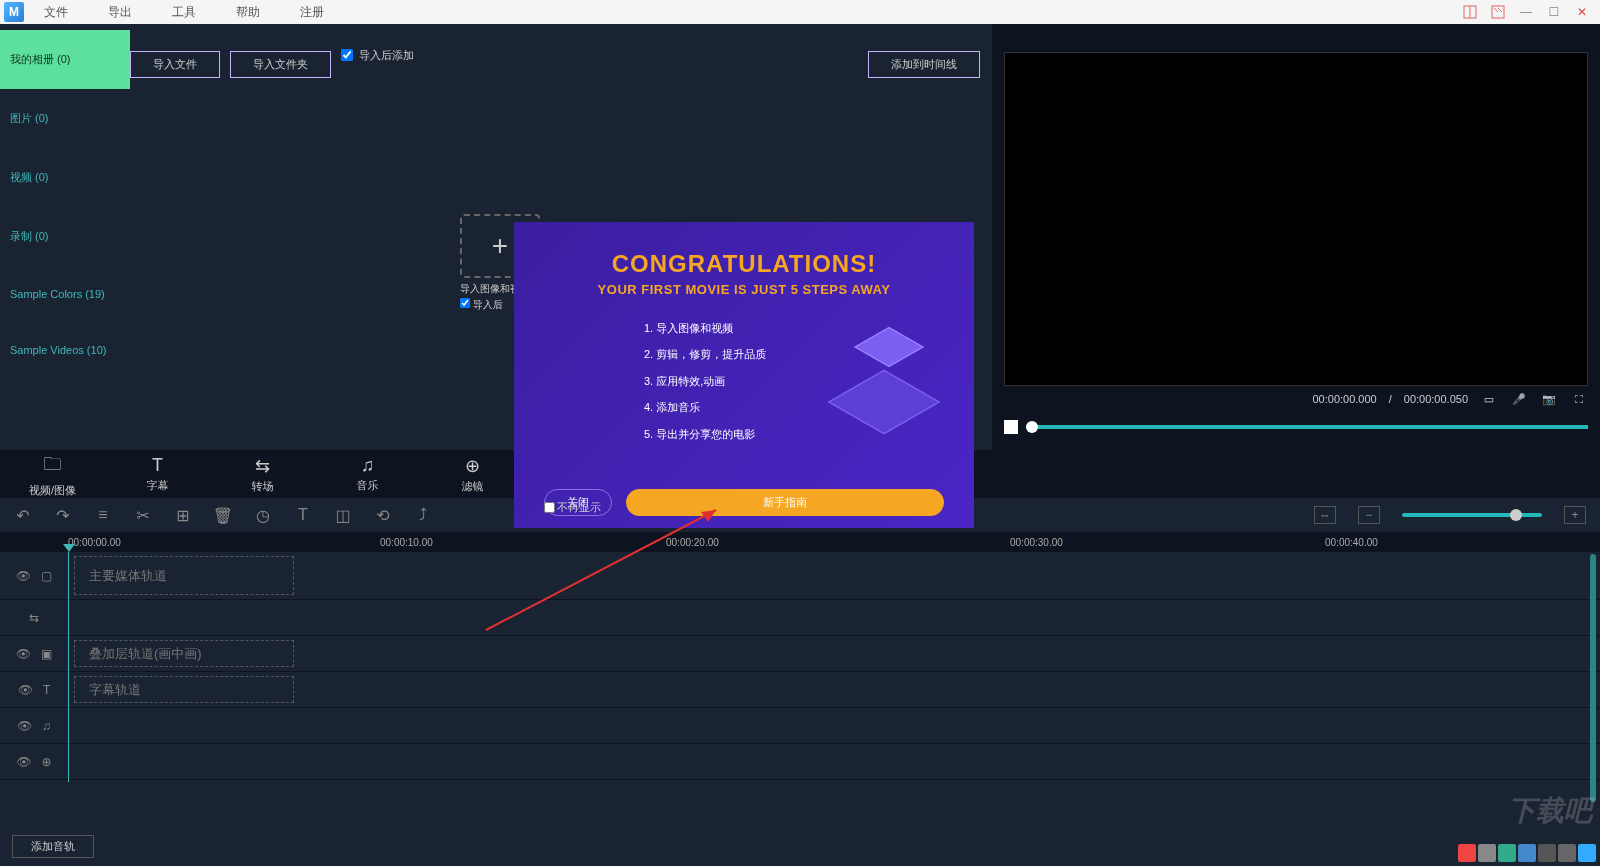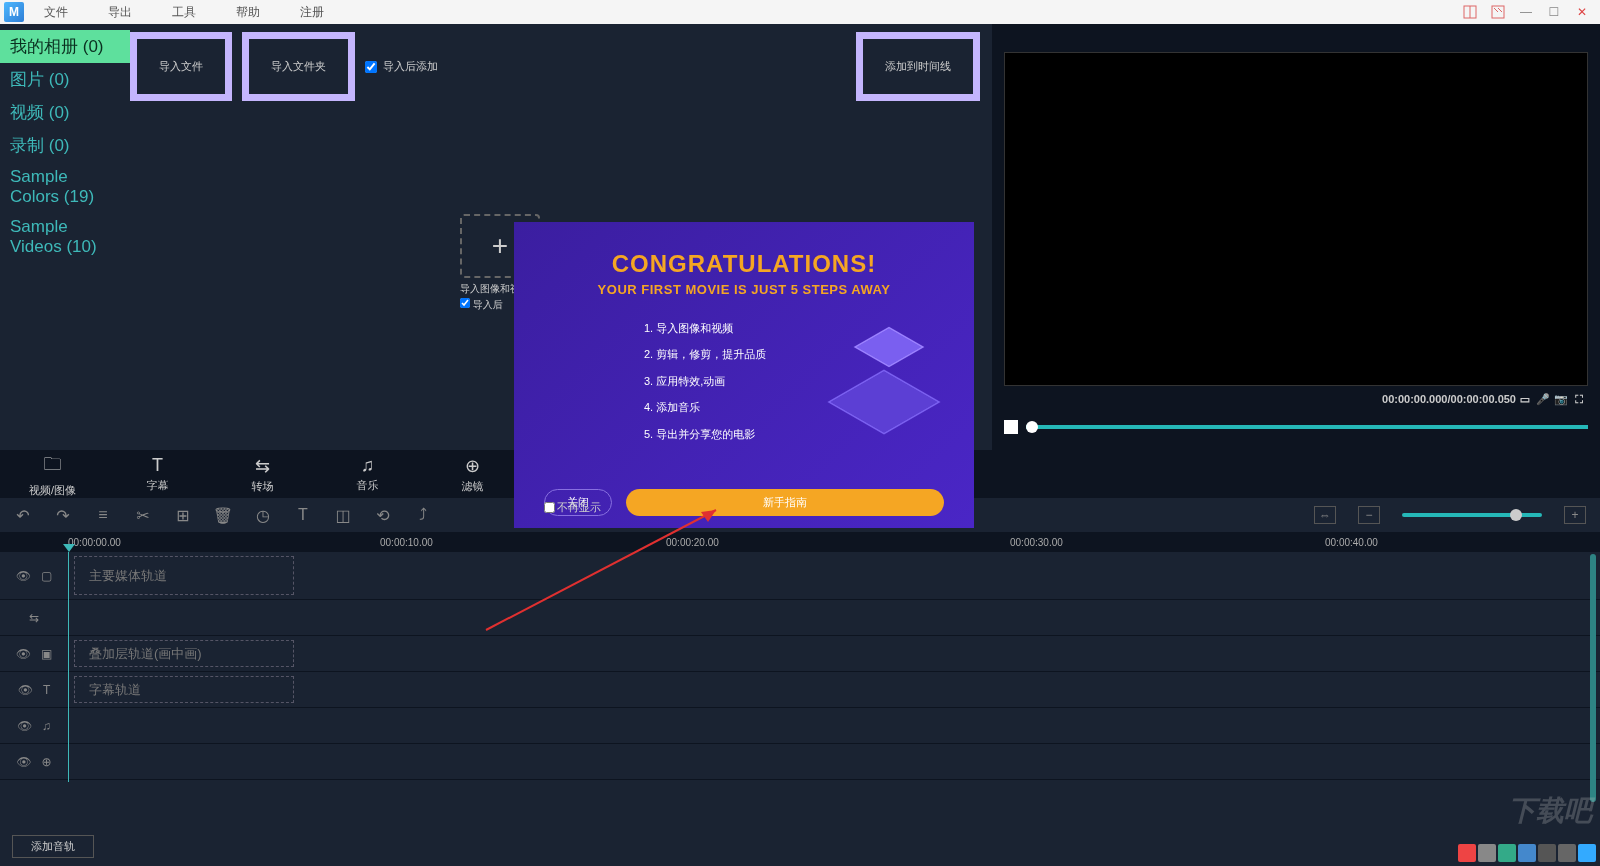--- a/index.html
+++ b/index.html
@@ -5,32 +5,32 @@
 * { margin: 0; padding: 0; box-sizing: border-box; font-family: -apple-system, "Segoe UI", sans-serif; }
 body { background: #1a2332; color: #aaa; font-size: 12px; overflow: hidden; width: 1600px; height: 866px; position: relative; }
 .window-bar { height: 24px; background: #f5f5f5; display: flex; align-items: center; padding: 0 4px; color: #555; }
 .window-bar .logo { width: 20px; height: 20px; background: linear-gradient(135deg,#4db8ff,#2e7ed6); border-radius: 2px; display:flex;align-items:center;justify-content:center;color:#fff;font-weight:bold;font-size:12px; }
 .window-bar .menu-item { padding: 0 20px; cursor: pointer; }
 .window-bar .spacer { flex: 1; }
 .window-bar .win-btn { width: 28px; height: 20px; display:flex;align-items:center;justify-content:center; cursor:pointer; }
 .win-icon { width: 14px; height: 14px; }
 .main-top { height: 426px; display: flex; background: #1a2332; }
 .sidebar { width: 130px; background: #1a2332; padding-top: 6px; }
-.sidebar-item { padding: 5px 10px; color: #3eb9b9; cursor: pointer; font-size: 17px; }
+.sidebar-item { padding: 22px 10px; color: #3eb9b9; cursor: pointer; font-size: 11px; }
 .sidebar-item.active { background: #5ee09d; color: #0a3020; }
 .media-area { flex: 1; position: relative; }
 .toolbar-row { display:flex; align-items:center; padding: 8px 0; gap: 10px; }
-.btn { border: 7px solid #c4b5fd; padding: 20px 22px; color: #ccc; background: transparent; cursor: pointer; font-size: 11px; }
+.btn { border: 1px solid #c4b5fd; padding: 5px 22px; color: #ccc; background: transparent; cursor: pointer; font-size: 11px; margin-top: 19px; }
 .checkbox-wrap { display: flex; align-items: center; gap: 6px; color: #ccc; font-size: 11px; }
 .checkbox-wrap input { width: 12px; height: 12px; }
 .import-placeholder { position: absolute; left: 330px; top: 190px; width: 80px; height: 64px; border: 2px dashed #666; border-radius: 4px; display:flex; align-items:center; justify-content:center; color:#ccc; font-size: 28px; }
 .import-label { position: absolute; left: 330px; top: 258px; width: 120px; text-align: left; font-size: 10px; color: #ccc; }
 .preview-area { width: 608px; background: #0d1420; padding: 28px 12px 8px 12px; display: flex; flex-direction: column; }
 .preview-video { flex: 1; background: #000; border: 1px solid #333; }
-.preview-timeinfo { display:flex; justify-content:flex-end; align-items:center; padding: 4px 0; color:#ccc; font-size:11px;font-weight:bold; }
+.preview-timeinfo { display:flex; justify-content:flex-end; align-items:center; gap: 12px; padding: 4px 0; color:#ccc; font-size:11px; }
 .preview-controls { height: 30px; display:flex; align-items:center; gap: 8px; }
 .play-btn { width: 14px; height: 14px; background: #fff; }
 .play-scrub { flex: 1; height: 4px; background: #25b8b8; position: relative; }
 .scrub-handle { position:absolute; left:0; top:-4px; width:12px; height:12px; background:#fff; border-radius:50%; }
 .ctrl-icon { width: 18px; height: 18px; cursor:pointer; display:flex;align-items:center;justify-content:center;color:#ccc; }
 .tabs-row { height: 48px; background: #0d1420; display:flex; }
 .tab { width: 105px; display:flex; flex-direction:column; align-items:center; justify-content:center; color:#ccc; cursor:pointer; gap:2px; }
 .tab-icon { font-size: 18px; }
 .tab-label { font-size: 11px; }
 .tabs-right { flex:1; display:flex; align-items:center; justify-content:flex-end; padding-right: 20px; flex-direction:column; gap:2px; align-items:flex-end; }

